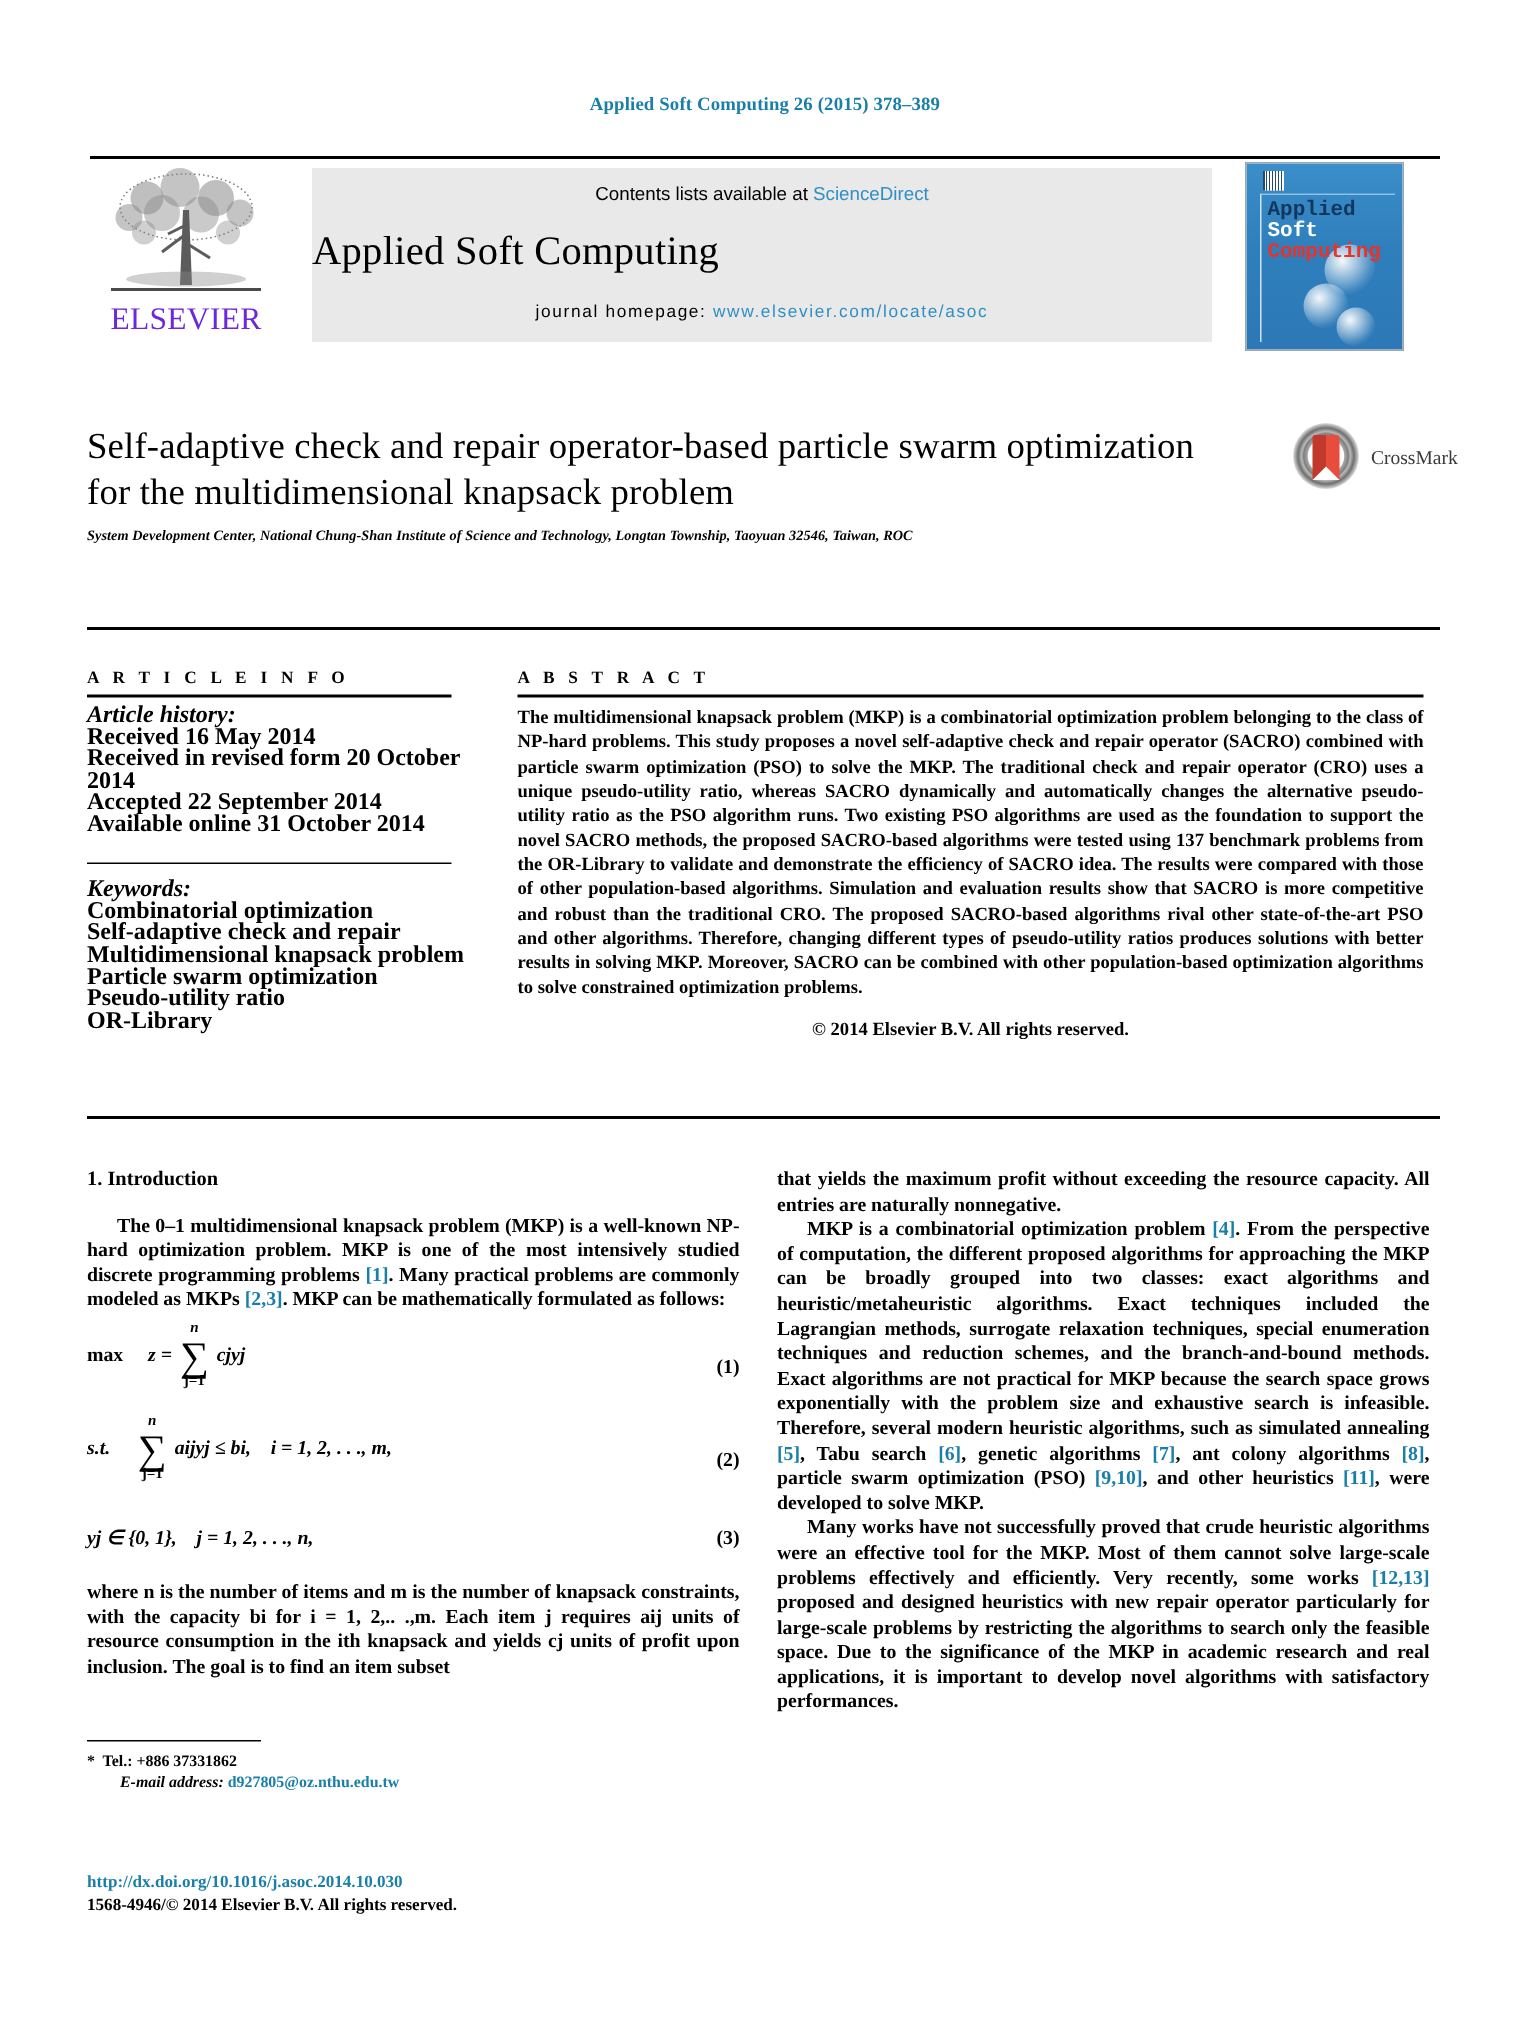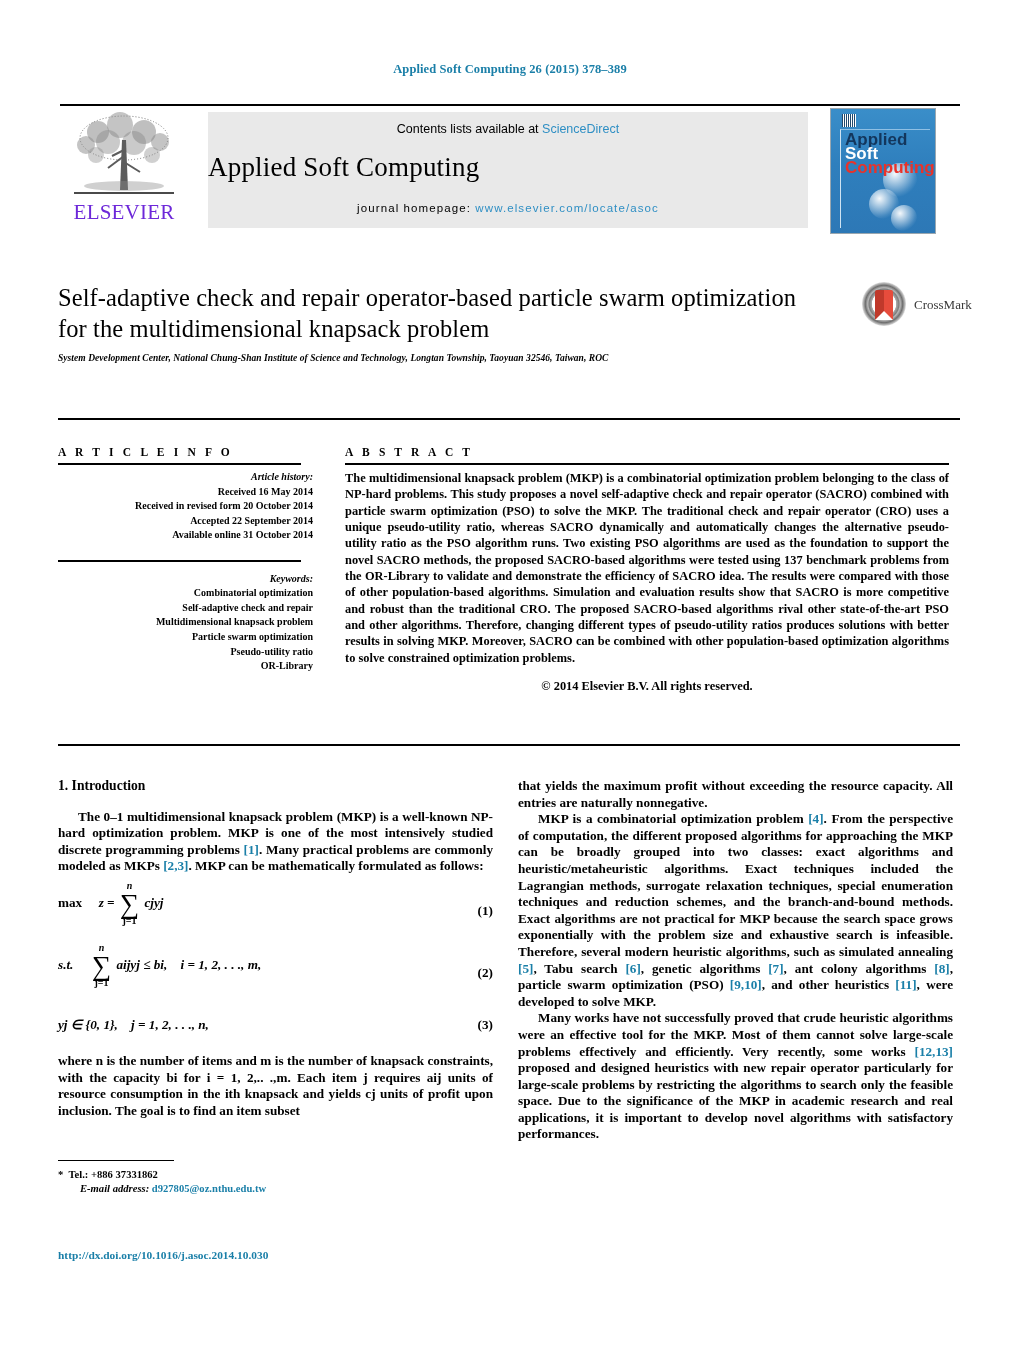--- a/index.html
+++ b/index.html
@@ -137,23 +137,23 @@
     left: 11px; top: 5px;
     width: 14px; height: 13px;
     background:
       repeating-linear-gradient(90deg,#214a6e 0 1px, #ffffff 1px 2px),
       #bfd4e5;
   }
   .cover-txt {
     position: absolute;
     left: 14px;
     top: 24px;
-    font-family: Liberation Sans, sans-serif;
-    font-weight: bold;
-    font-size: 17px;
+    font-family: Liberation Mono, monospace;
+    font-weight: bold;
+    font-size: 14px;
     line-height: 14px;
     z-index: 3;
   }
   .cover-txt .l1 { color: #13365c; }
   .cover-txt .l2 { color: #ffffff; }
   .cover-txt .l3 { color: #e8332a; }
   .bub {
     position: absolute;
     border-radius: 50%;
     background: radial-gradient(circle at 35% 32%, rgba(255,255,255,.95), rgba(255,255,255,.12) 62%, rgba(255,255,255,0) 74%);
@@ -253,24 +253,23 @@
     font-weight: bold;
     font-size: 11.5px;
     letter-spacing: 3.2px;
   }
   .info-col {
     position: absolute;
     left: 58px;
     top: 470px;
     width: 255px;
     font-family: "Liberation Serif", serif;
-    font-size: 10px;
+    font-size: 16px;
     line-height: 14.6px;
     font-weight: bold;
-    text-align: right;
   }
   .info-col .it {
     font-style: italic;
   }
   .info-col .grp2 {
     margin-top: 27px;
   }
   .abs-col {
     position: absolute;
     left: 345px;
@@ -553,15 +552,16 @@
   </div>
 
   <div class="foot">
     <div class="rule"></div>
     <div class="ln"><span>*</span>&nbsp; <span>Tel.: +886 37331862</span></div>
     <div class="mail"><span>E-mail address:</span> <span class="link" style="font-style:normal;">d927805@oz.nthu.edu.tw</span></div>
   </div>
 
   <div class="doi-block">
     <div class="doi">http://dx.doi.org/10.1016/j.asoc.2014.10.030</div>
+    <div>1568-4946/© 2014 Elsevier B.V. All rights reserved.</div>
   </div>
 
 </div>
 
 </body></html>

